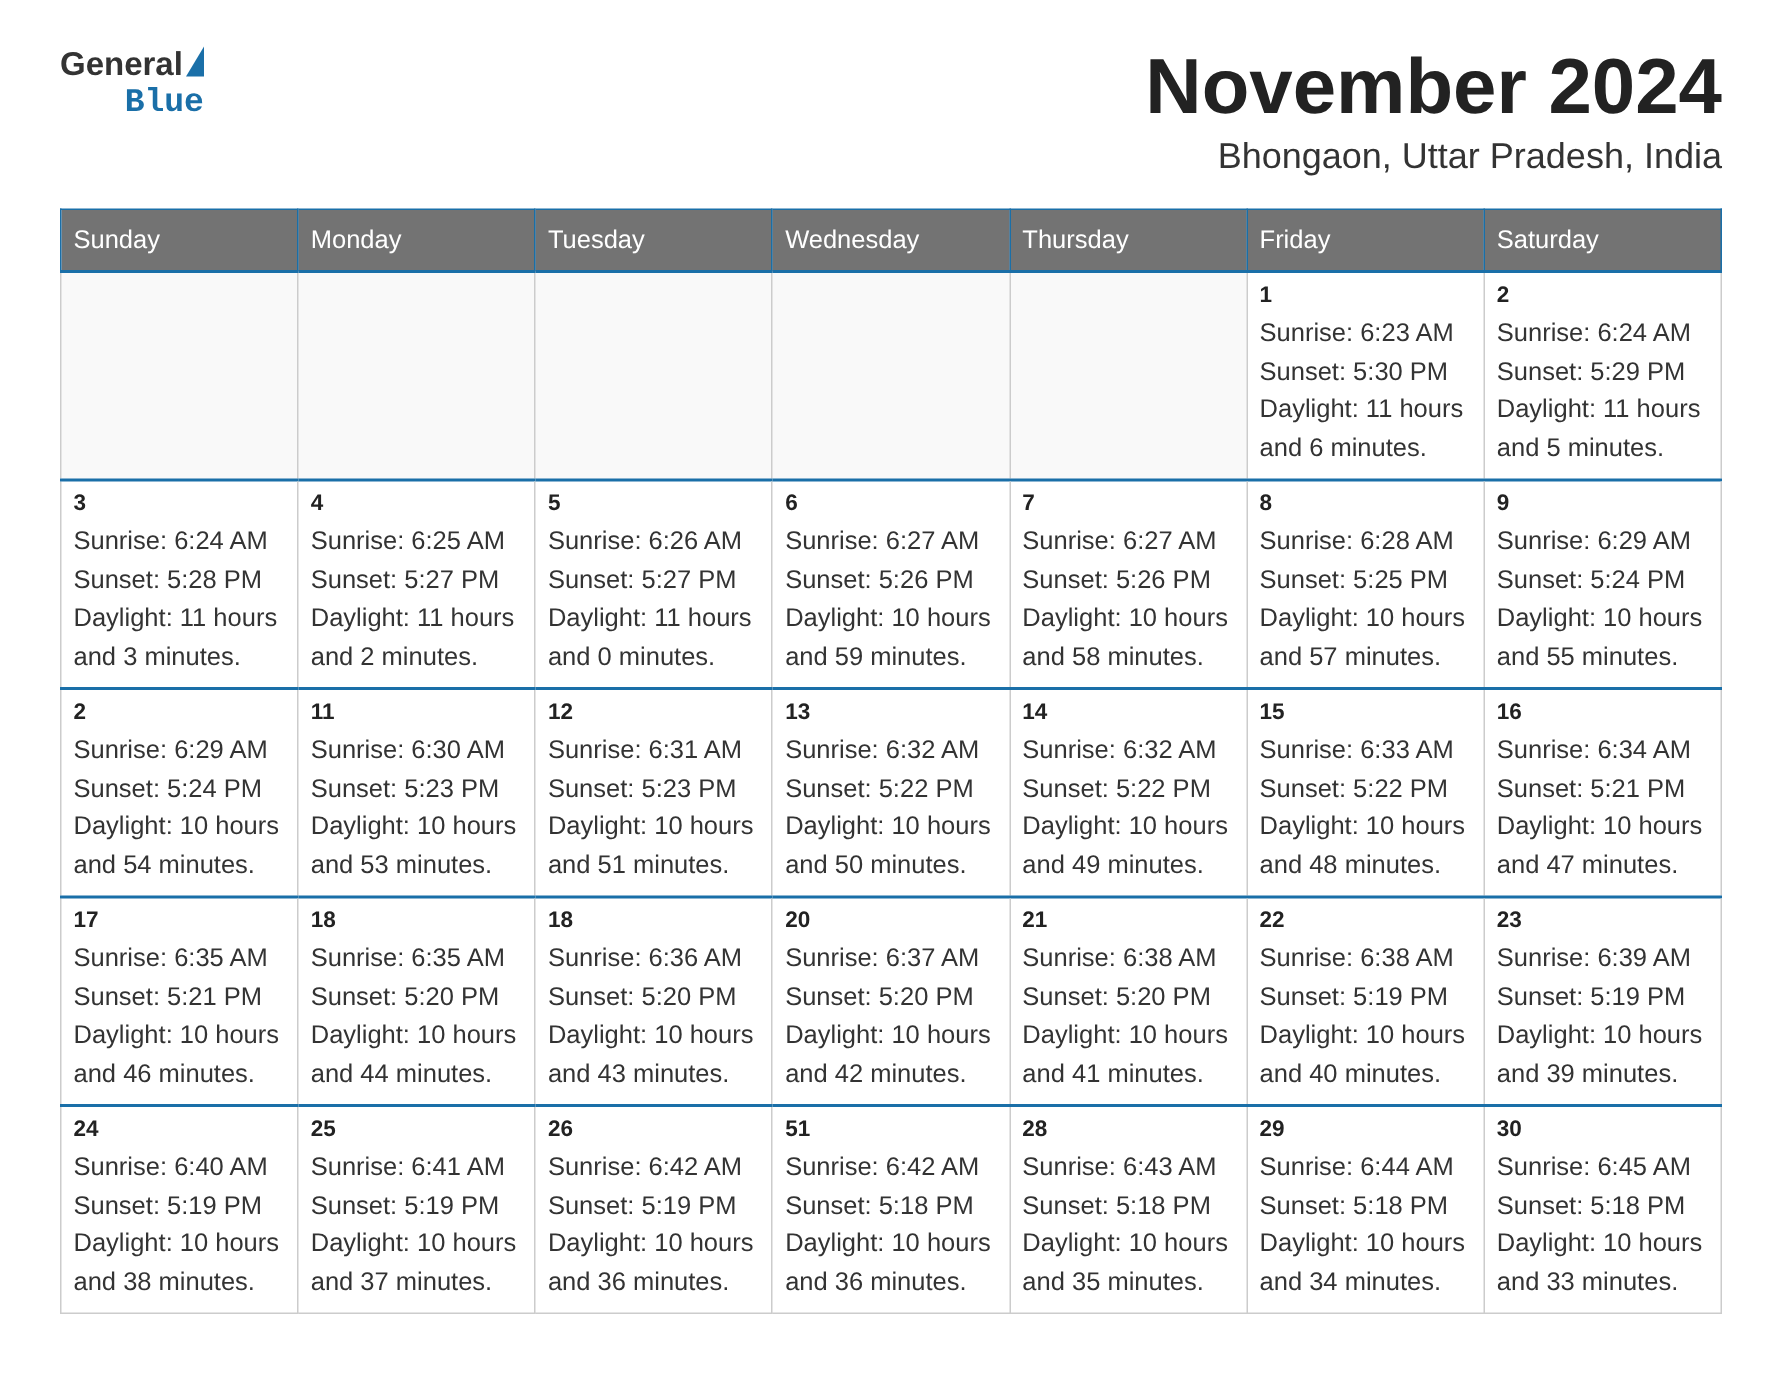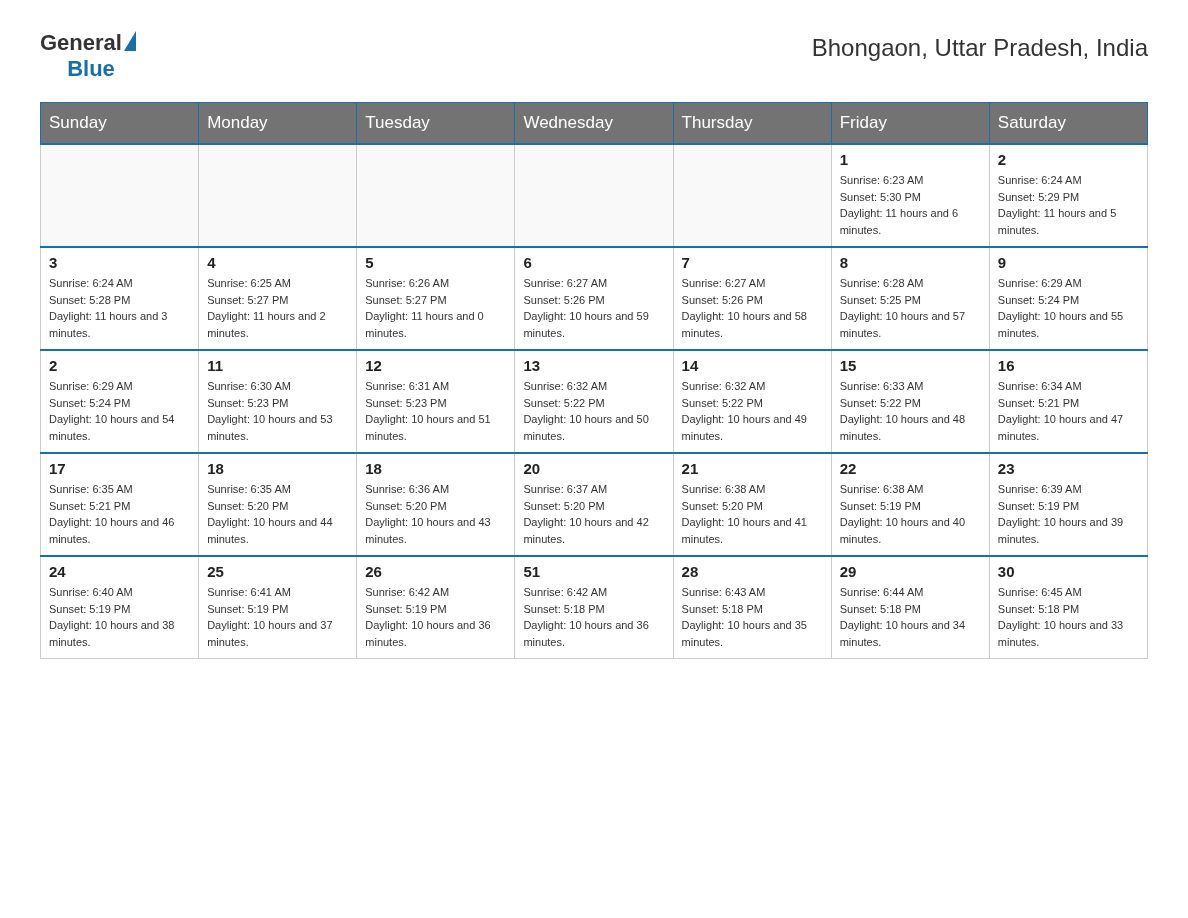--- a/index.html
+++ b/index.html
@@ -77,45 +77,46 @@
       min-height: 100px;
     }
     .day-number {
       font-size: 15px;
       font-weight: bold;
       color: #222;
       display: block;
       margin-bottom: 4px;
     }
     .day-info {
-      font-size: 11px;
+      font-size: 17px;
       line-height: 1.5;
       color: #333;
     }
     .empty-cell {
       background: #f9f9f9;
     }
     tr.week-row td {
       border-top: 2px solid #1a6fa8;
     }
   </style>
 </head>
 <body>
 
 <div class="header">
   <div class="logo">
-    <div style="display:flex;flex-direction:column;align-items:center;">
+    <div style="display:flex;flex-direction:column;align-items:flex-end;">
       <div style="display:flex;align-items:center;">
         <span class="logo-text-general">General</span>
         <div class="logo-triangle"></div>
       </div>
-      <span class="logo-text-blue" style="margin-left:6px;">Blue</span>
+      <span class="logo-text-blue" style="margin-left:6px;font-family:Liberation Mono, monospace;">Blue</span>
     </div>
   </div>
   <div class="title-section">
+    <div class="month-title">November 2024</div>
     <div class="subtitle">Bhongaon, Uttar Pradesh, India</div>
   </div>
 </div>
 
 <table class="calendar">
   <thead>
     <tr>
     <th>Sunday</th>
         <th>Monday</th>
         <th>Tuesday</th>

